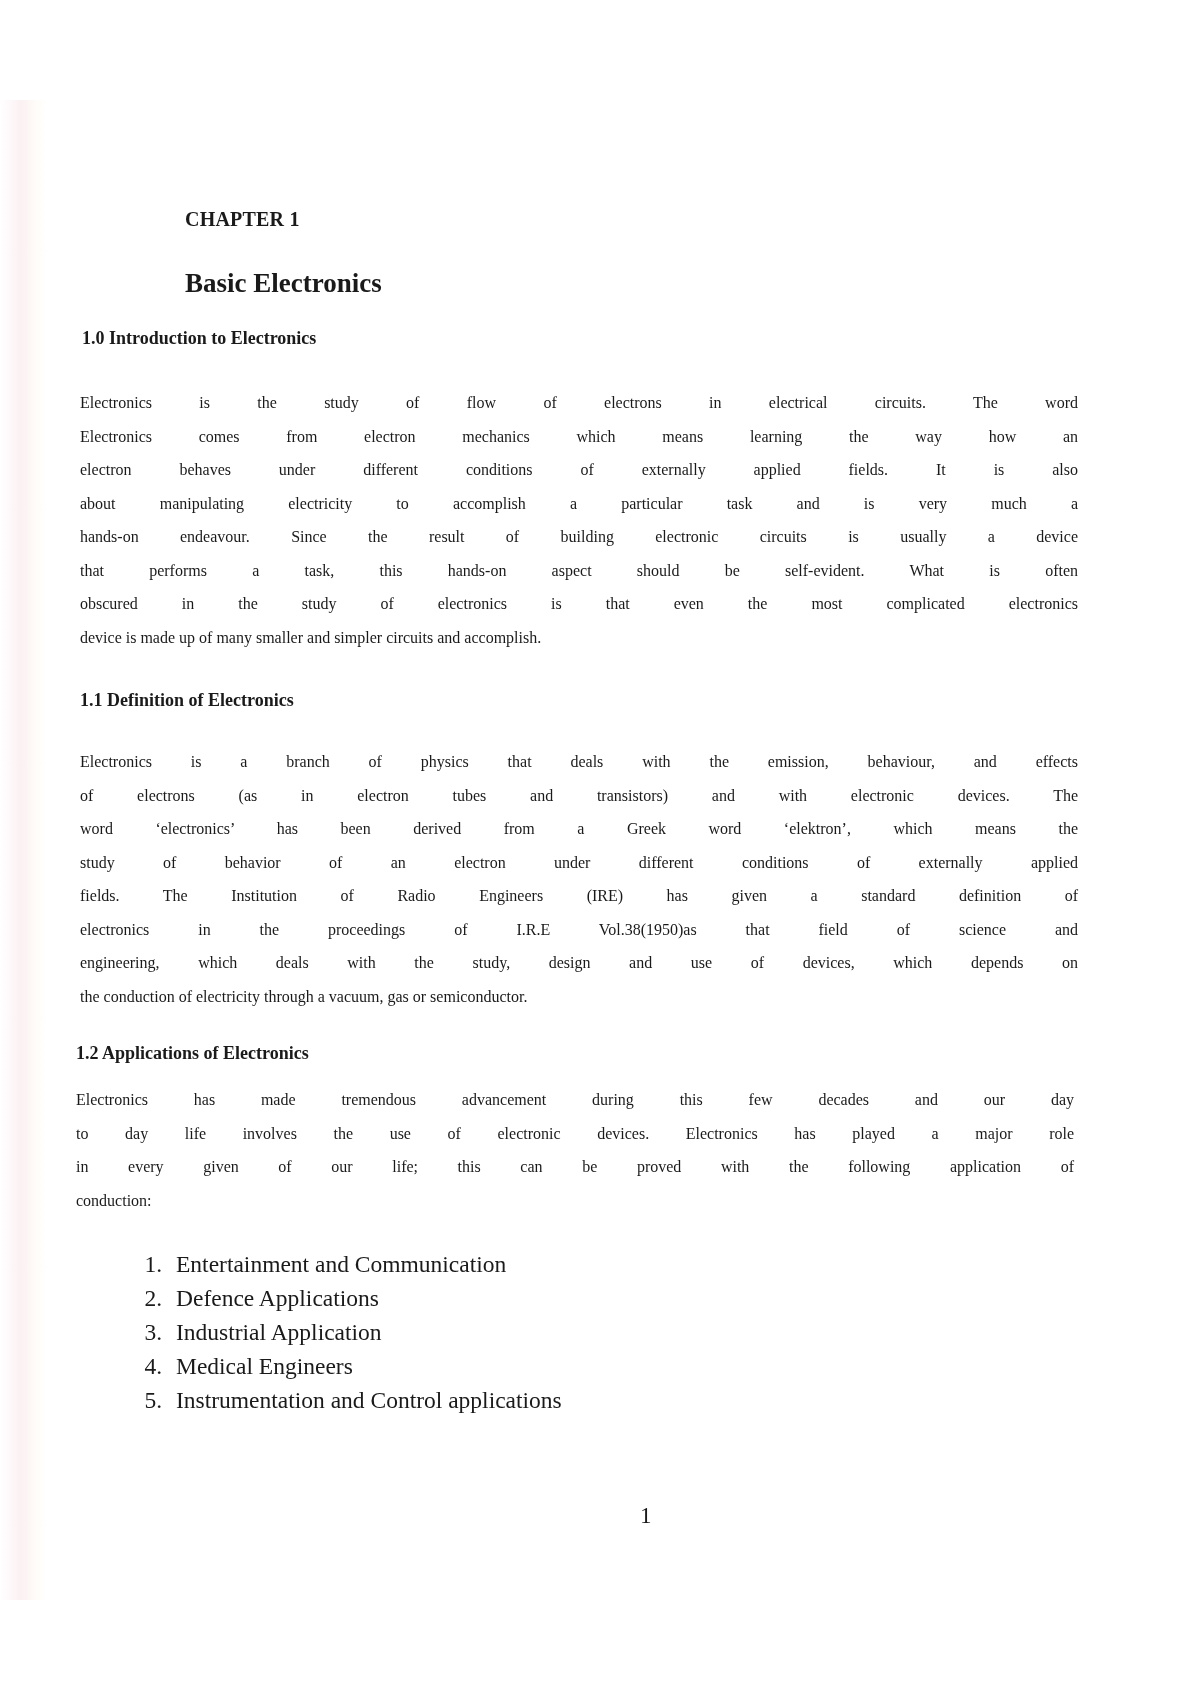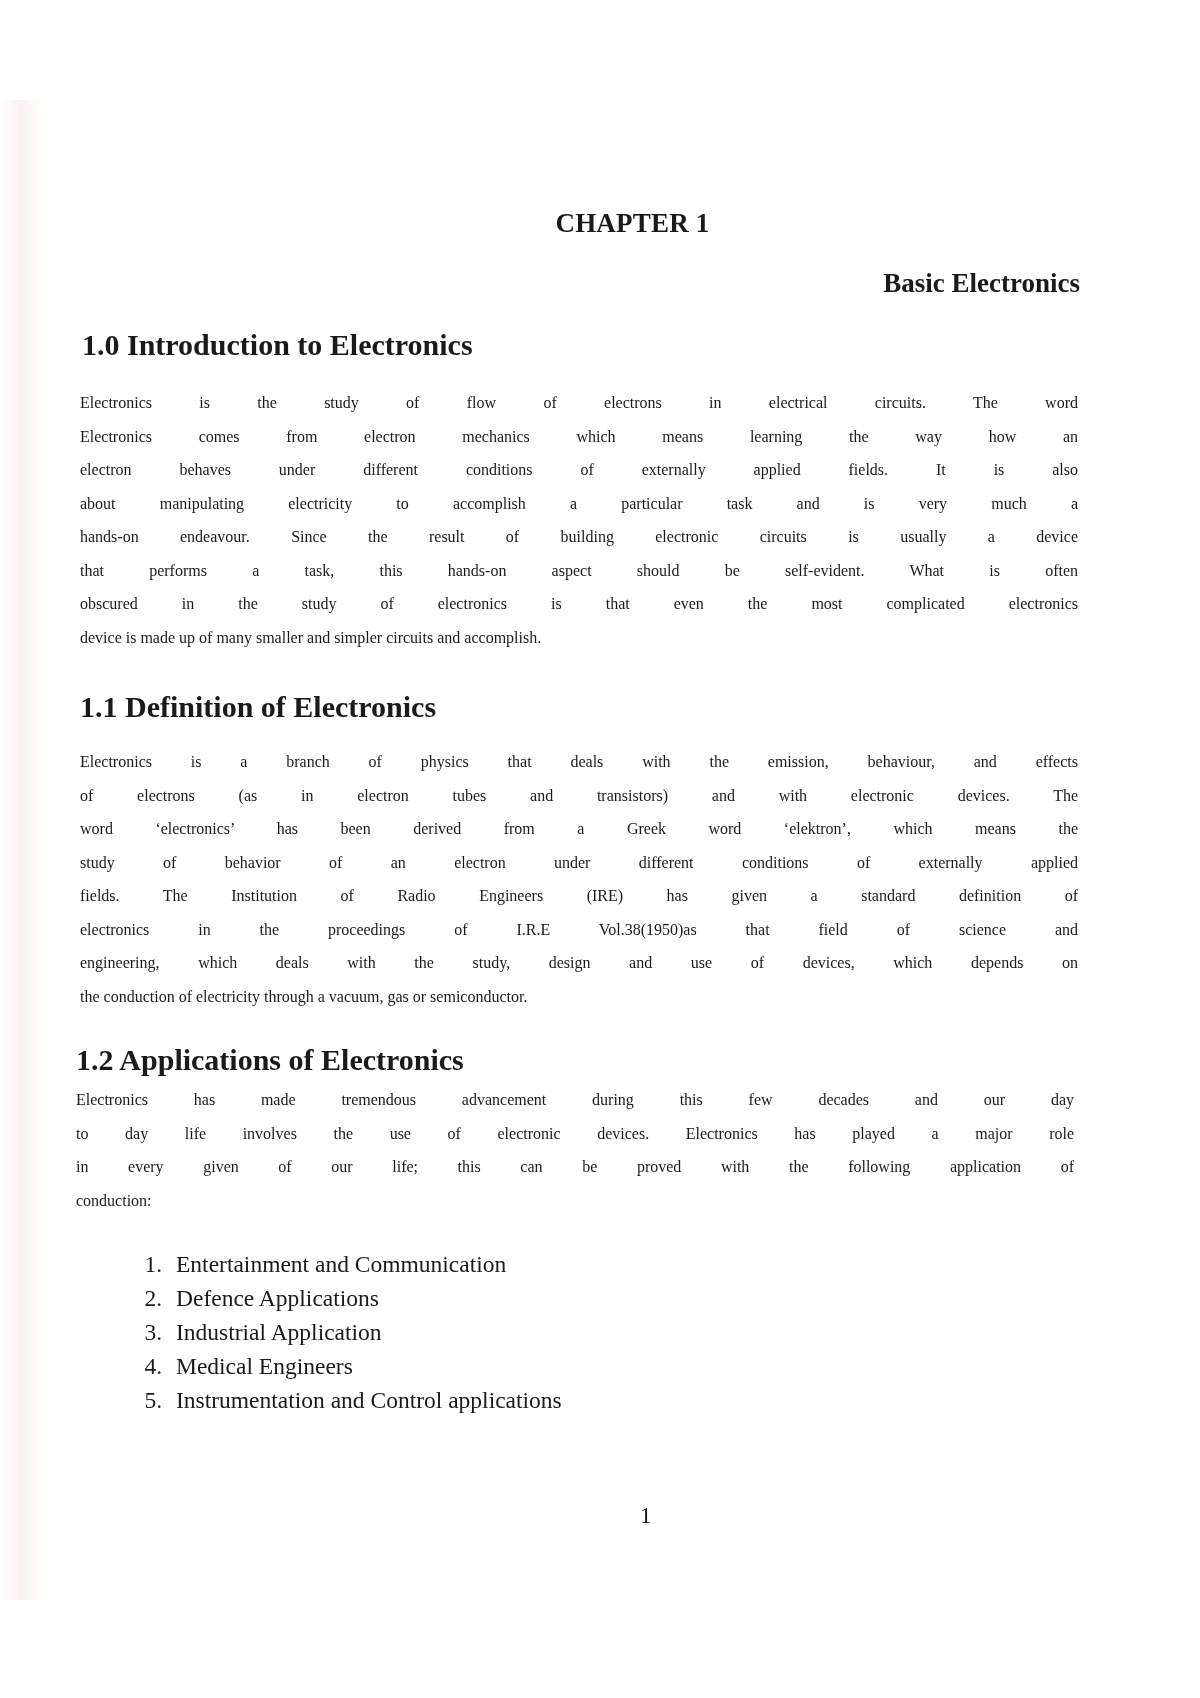--- a/index.html
+++ b/index.html
@@ -27,43 +27,42 @@
       position: absolute;
       left: 80px;
       top: 0;
       width: 1000px;
     }
     .chapter-label {
       position: absolute;
       left: 0;
       width: 1000px;
       top: 208px;
-      text-align: center;
       font-weight: bold;
-      font-size: 27px;
+      font-size: 20px;
       letter-spacing: 0.2px;
       padding-left: 105px;
       box-sizing: border-box;
     }
     .chapter-title {
       position: absolute;
       left: 0;
       width: 1000px;
       top: 268px;
-      text-align: right;
+      text-align: left;
       font-weight: bold;
       font-size: 27px;
       padding-left: 105px;
       box-sizing: border-box;
     }
     .section-heading {
       position: absolute;
       left: 0;
       font-weight: bold;
-      font-size: 30px;
+      font-size: 18px;
       white-space: nowrap;
     }
     .para {
       position: absolute;
       left: 0;
       width: 998px;
       font-size: 16px;
       line-height: 33.5px;
       text-align: justify;
       margin: 0;

